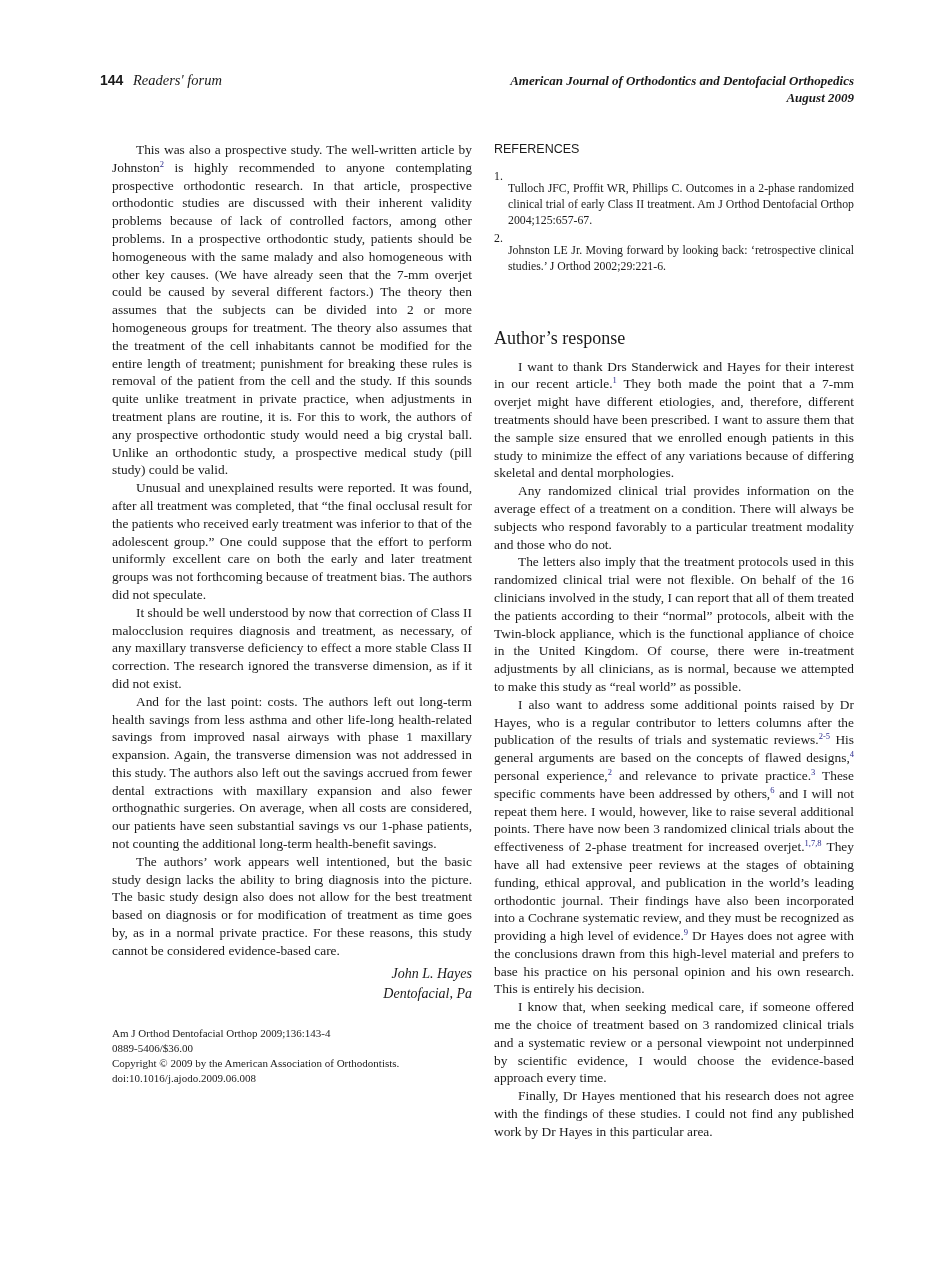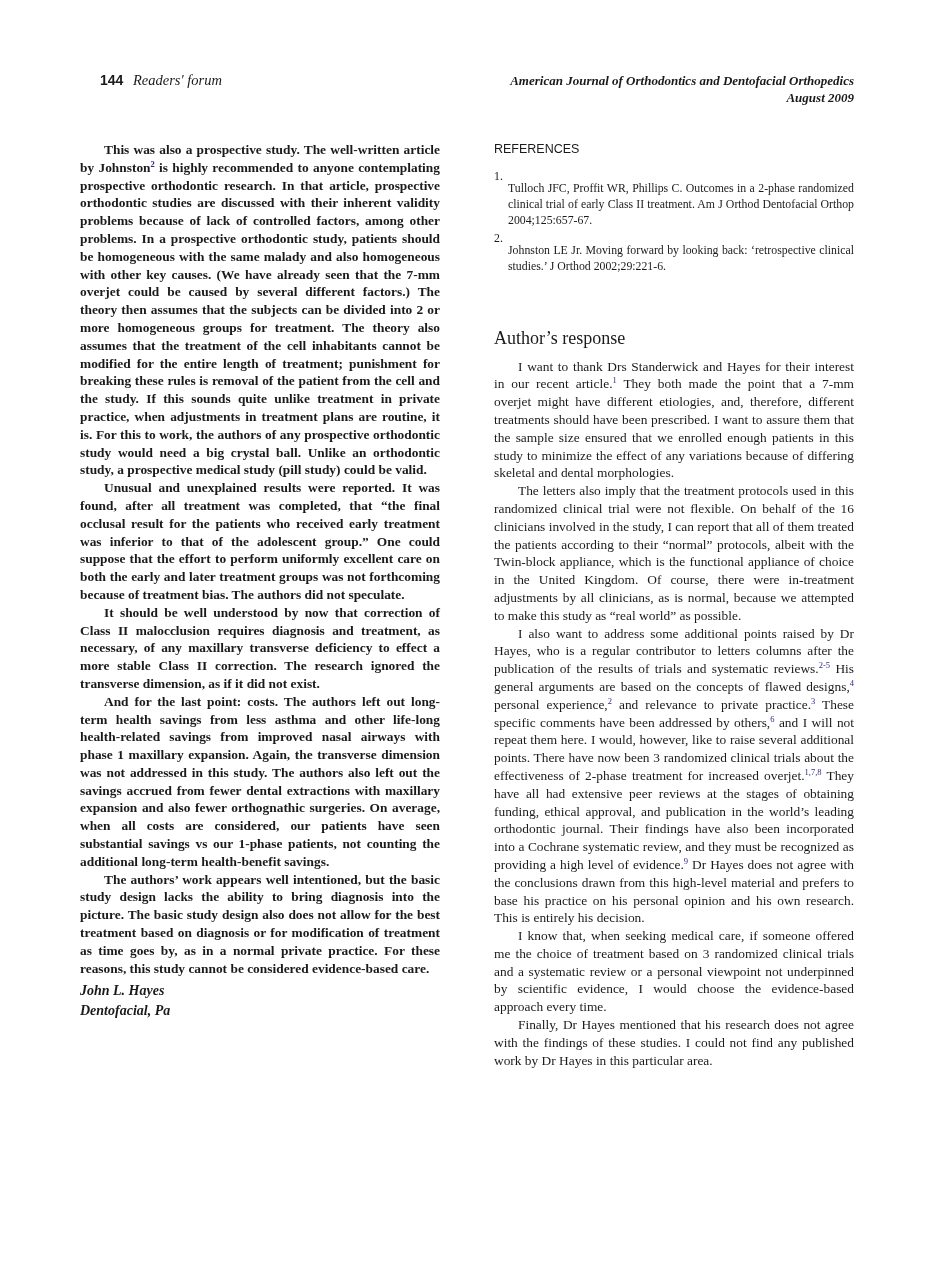--- a/index.html
+++ b/index.html
@@ -5,26 +5,26 @@
   html, body { margin: 0; padding: 0; background: #ffffff; }
   body { width: 950px; height: 1272px; position: relative; overflow: hidden;
          font-family: "Liberation Serif", serif; color: #1a1a1a; }
   .page-header { position: absolute; left: 96px; right: 96px; top: 72px; height: 40px; }
   .hdr-left { position: absolute; left: 4px; top: 0; font-size: 14.5px; }
   .hdr-page { font-family: "Liberation Sans", sans-serif; font-weight: bold; font-size: 14px; margin-right: 6px; }
   .hdr-section { font-style: italic; }
   .hdr-right { position: absolute; right: 0; top: 0; text-align: right; font-style: italic; font-size: 13px; line-height: 17px; font-weight: bold; }
 
   .col { position: absolute; top: 141px; width: 360px; font-size: 13.4px; line-height: 17.8px; }
-  .col-left { left: 80px; font-weight: bold; }
+  .col-left { left: 112px; }
   .col-right { left: 494px; }
   p.para { margin: 0; text-align: justify; text-indent: 24px; hyphens: manual; }
   sup { font-size: 8.5px; line-height: 0; color: #2a2a8c; vertical-align: 5px; }
 
-  .signature { font-style: italic; margin-top: 4px; line-height: 20px; font-size: 14px; }
+  .signature { text-align: right; font-style: italic; margin-top: 4px; line-height: 20px; font-size: 14px; }
   .footer-meta { margin-top: 22px; font-size: 11px; line-height: 15px; }
 
   .ref-heading { font-family: "Liberation Sans", sans-serif; font-weight: normal; font-size: 12.5px; margin: 0 0 9px 0; }
   ol.refs { margin: 0; padding: 0; list-style: none; font-size: 11.8px; line-height: 16px; }
   ol.refs li { display: flex; margin-bottom: 2px; }
   ol.refs .ref-num { width: 14px; flex: 0 0 14px; }
   ol.refs .ref-text { flex: 1; text-align: justify; margin-top: 12px; }
 
   .section-title { font-size: 18px; margin: 56px 0 10px 0; font-weight: normal; }
 </style>
@@ -47,38 +47,45 @@
     <p class="para"><span>This was also a prospective study. The well-written article by Johnston</span><sup>2</sup><span> is highly recommended to anyone contemplating prospective orthodontic research. In that article, prospective orthodontic studies are discussed with their inherent validity problems because of lack of controlled factors, among other problems. In a prospective orthodontic study, patients should be homogeneous with the same malady and also homogeneous with other key causes. (We have already seen that the 7-mm overjet could be caused by several different factors.) The theory then assumes that the subjects can be divided into 2 or more homogeneous groups for treatment. The theory also assumes that the treatment of the cell inhabitants cannot be modified for the entire length of treatment; punishment for breaking these rules is removal of the patient from the cell and the study. If this sounds quite unlike treatment in private practice, when adjustments in treatment plans are routine, it is. For this to work, the authors of any prospective orthodontic study would need a big crystal ball. Unlike an orthodontic study, a prospective medical study (pill study) could be valid.</span></p>
     <p class="para"><span>Unusual and unexplained results were reported. It was found, after all treatment was completed, that “the final occlusal result for the patients who received early treatment was inferior to that of the adolescent group.” One could suppose that the effort to perform uniformly excellent care on both the early and later treatment groups was not forthcoming because of treatment bias. The authors did not speculate.</span></p>
     <p class="para"><span>It should be well understood by now that correction of Class II malocclusion requires diagnosis and treatment, as necessary, of any maxillary transverse deficiency to effect a more stable Class II correction. The research ignored the transverse dimension, as if it did not exist.</span></p>
     <p class="para"><span>And for the last point: costs. The authors left out long-term health savings from less asthma and other life-long health-related savings from improved nasal airways with phase 1 maxillary expansion. Again, the transverse dimension was not addressed in this study. The authors also left out the savings accrued from fewer dental extractions with maxillary expansion and also fewer orthognathic surgeries. On average, when all costs are considered, our patients have seen substantial savings vs our 1-phase patients, not counting the additional long-term health-benefit savings.</span></p>
     <p class="para"><span>The authors’ work appears well intentioned, but the basic study design lacks the ability to bring diagnosis into the picture. The basic study design also does not allow for the best treatment based on diagnosis or for modification of treatment as time goes by, as in a normal private practice. For these reasons, this study cannot be considered evidence-based care.</span></p>
   </div>
   <div class="signature">
     <div>John L. Hayes</div>
     <div>Dentofacial, Pa</div>
   </div>
+  <div class="footer-meta">
+    <div>Am J Orthod Dentofacial Orthop 2009;136:143-4</div>
+    <div>0889-5406/$36.00</div>
+    <div>Copyright © 2009 by the American Association of Orthodontists.</div>
+    <div>doi:10.1016/j.ajodo.2009.06.008</div>
+  </div>
 </section>
 
 <section class="col col-right">
   <div>
     <h3 class="ref-heading">REFERENCES</h3>
     <ol class="refs">
       <li>
         <span class="ref-num">1.</span>
         <span class="ref-text">Tulloch JFC, Proffit WR, Phillips C. Outcomes in a 2-phase randomized clinical trial of early Class II treatment. Am J Orthod Dentofacial Orthop 2004;125:657-67.</span>
       </li>
       <li>
         <span class="ref-num">2.</span>
         <span class="ref-text">Johnston LE Jr. Moving forward by looking back: ‘retrospective clinical studies.’ J Orthod 2002;29:221-6.</span>
       </li>
     </ol>
   </div>
 
   <h2 class="section-title">Author’s response</h2>
   <div>
     <p class="para"><span>I want to thank Drs Standerwick and Hayes for their interest in our recent article.</span><sup>1</sup><span> They both made the point that a 7-mm overjet might have different etiologies, and, therefore, different treatments should have been prescribed. I want to assure them that the sample size ensured that we enrolled enough patients in this study to minimize the effect of any variations because of differing skeletal and dental morphologies.</span></p>
+    <p class="para"><span>Any randomized clinical trial provides information on the average effect of a treatment on a condition. There will always be subjects who respond favorably to a particular treatment modality and those who do not.</span></p>
     <p class="para"><span>The letters also imply that the treatment protocols used in this randomized clinical trial were not flexible. On behalf of the 16 clinicians involved in the study, I can report that all of them treated the patients according to their “normal” protocols, albeit with the Twin-block appliance, which is the functional appliance of choice in the United Kingdom. Of course, there were in-treatment adjustments by all clinicians, as is normal, because we attempted to make this study as “real world” as possible.</span></p>
     <p class="para"><span>I also want to address some additional points raised by Dr Hayes, who is a regular contributor to letters columns after the publication of the results of trials and systematic reviews.</span><sup>2-5</sup><span> His general arguments are based on the concepts of flawed designs,</span><sup>4</sup><span> personal experience,</span><sup>2</sup><span> and relevance to private practice.</span><sup>3</sup><span> These specific comments have been addressed by others,</span><sup>6</sup><span> and I will not repeat them here. I would, however, like to raise several additional points. There have now been 3 randomized clinical trials about the effectiveness of 2-phase treatment for increased overjet.</span><sup>1,7,8</sup><span> They have all had extensive peer reviews at the stages of obtaining funding, ethical approval, and publication in the world’s leading orthodontic journal. Their findings have also been incorporated into a Cochrane systematic review, and they must be recognized as providing a high level of evidence.</span><sup>9</sup><span> Dr Hayes does not agree with the conclusions drawn from this high-level material and prefers to base his practice on his personal opinion and his own research. This is entirely his decision.</span></p>
     <p class="para"><span>I know that, when seeking medical care, if someone offered me the choice of treatment based on 3 randomized clinical trials and a systematic review or a personal viewpoint not underpinned by scientific evidence, I would choose the evidence-based approach every time.</span></p>
     <p class="para"><span>Finally, Dr Hayes mentioned that his research does not agree with the findings of these studies. I could not find any published work by Dr Hayes in this particular area.</span></p>
   </div>
 </section>
 
 </body></html>

